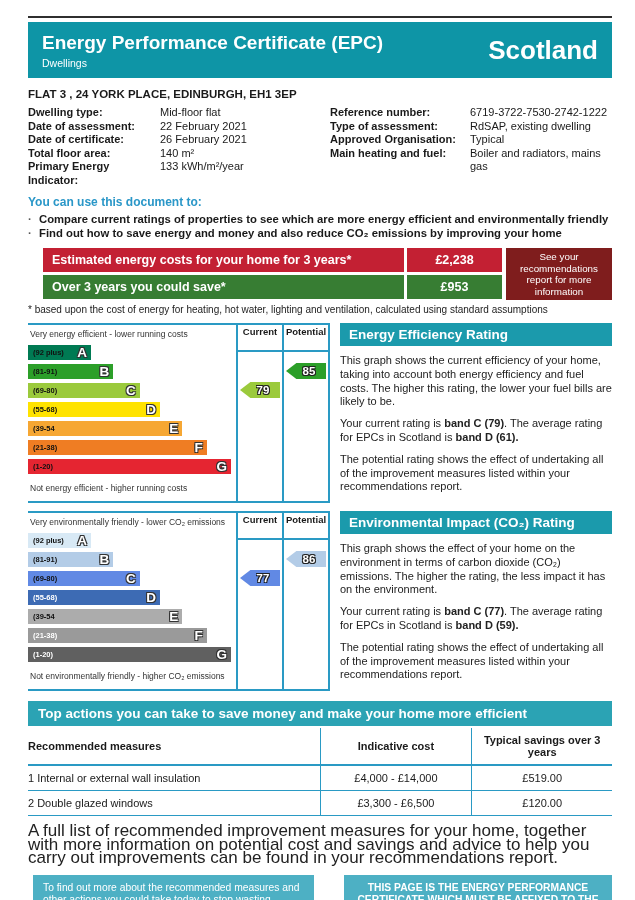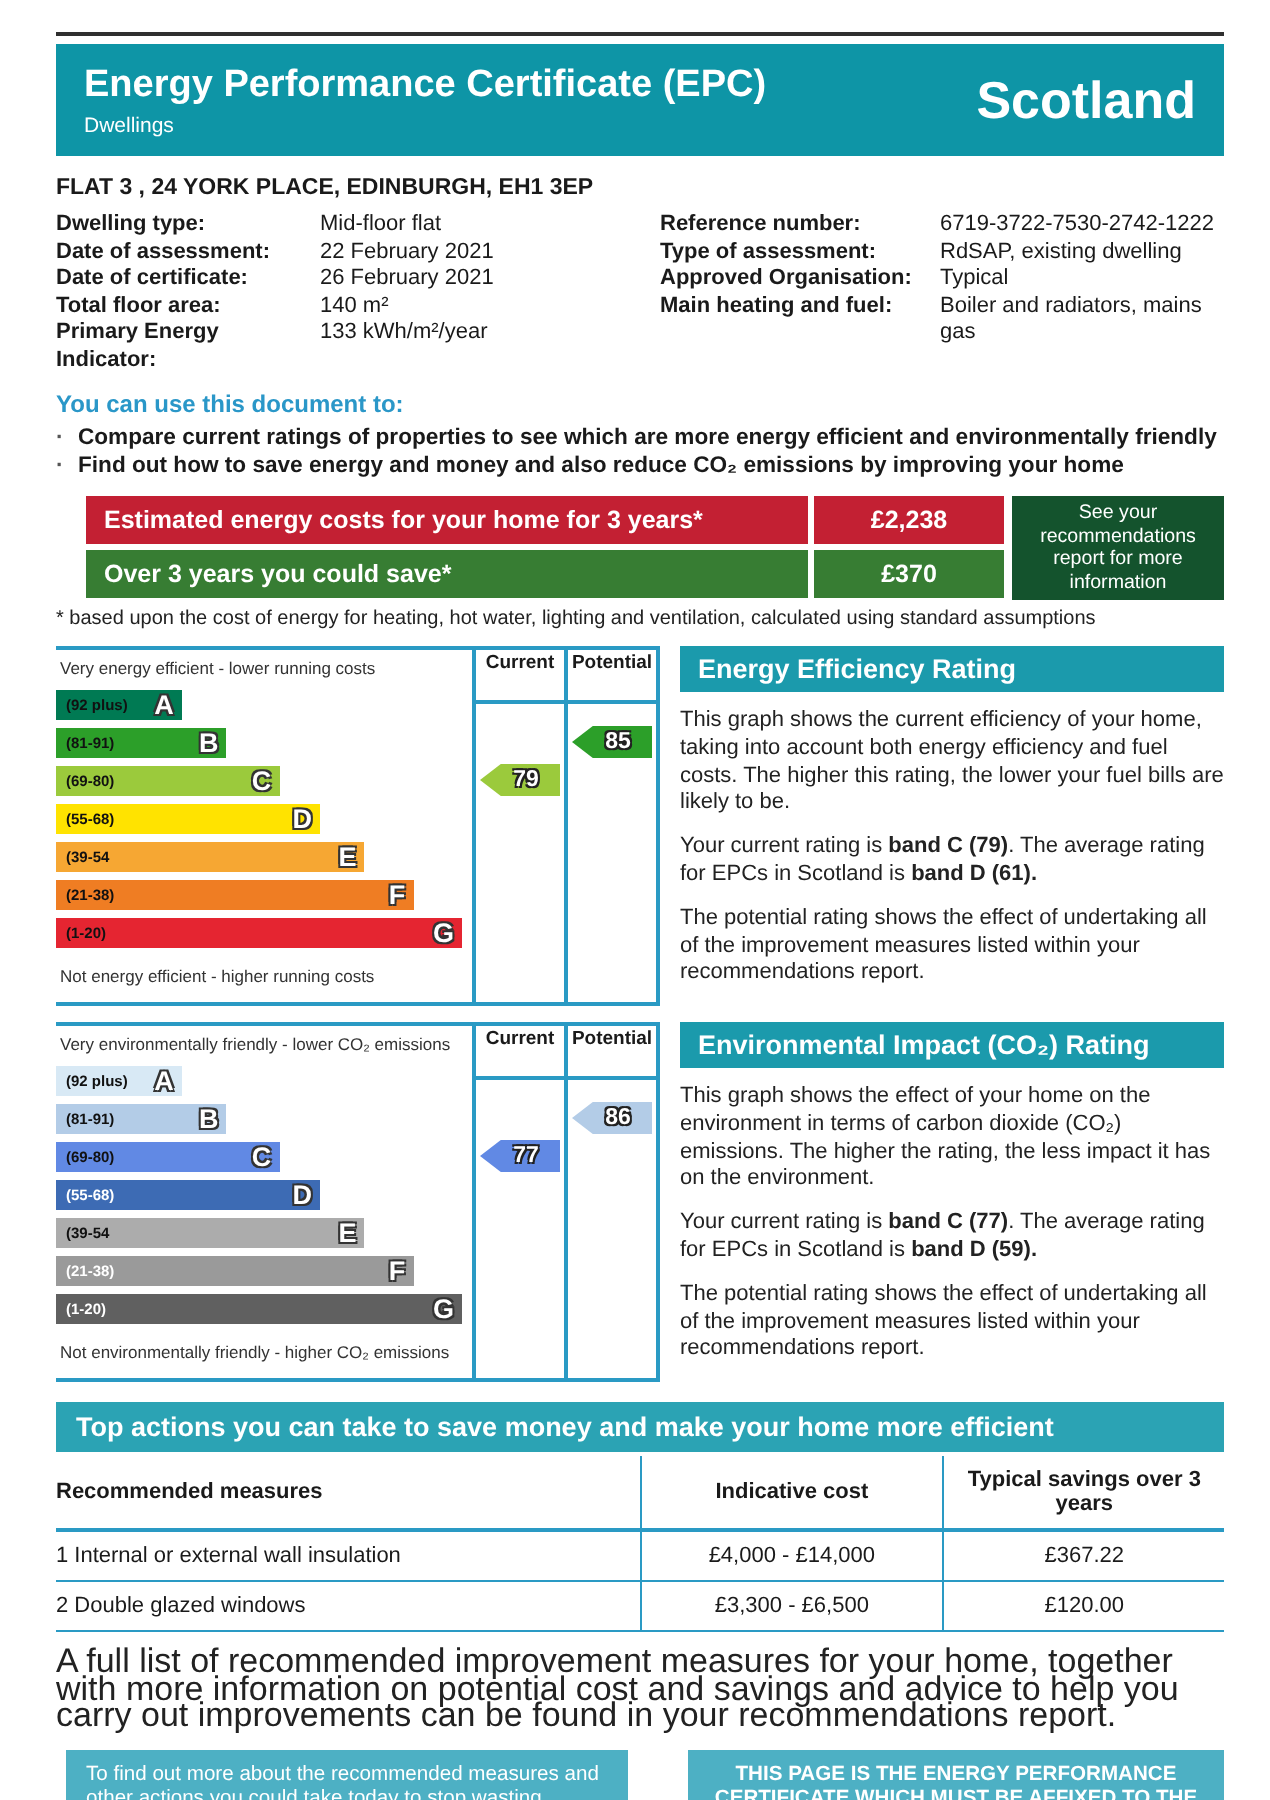--- a/index.html
+++ b/index.html
@@ -37,21 +37,21 @@
   .bullet .dot { width:11px; flex:0 0 11px; color:#555; }
 
   
   .costs { display:flex; gap:4px; margin-top:8px; }
   .costs-main { flex:1; display:flex; flex-direction:column; gap:3px; }
   .cost-row { display:flex; gap:3px; height:24px;margin-left:15px; }
   .cost-label { flex:1; color:#fff; font-weight:bold; font-size:12.5px; display:flex; align-items:center; padding:0 9px; }
   .cost-value { width:95px; color:#fff; font-weight:bold; font-size:12.5px; display:flex; align-items:center; justify-content:center; }
   .red { background:#c32033; }
   .green { background:#377d33; }
-  .side-box { width:106px; background:#14532d; color:#fff; font-size:9.8px; line-height:11.5px; text-align:center; display:flex; align-items:center; justify-content:center; padding:3px 4px; }
+  .side-box { width:106px; background:#7f1d1d; color:#fff; font-size:9.8px; line-height:11.5px; text-align:center; display:flex; align-items:center; justify-content:center; padding:3px 4px; }
   .footnote { font-size:10px; margin-top:4px; color:#222; }
 
   
   .section { display:flex; margin-top:8px; }
   .chart { flex:0 0 302px; display:grid; grid-template-columns:1fr 46px 46px;
            border-top:2px solid #2a9ac4; border-bottom:2px solid #2a9ac4; border-right:2px solid #2a9ac4; }
   .c-left { padding:2px 5px 4px 0; }
   .c-col { border-left:2px solid #2a9ac4; position:relative; }
   .col-head { height:27px; line-height:14px; border-bottom:2px solid #2a9ac4; text-align:center; font-size:9.5px; font-weight:bold; }
   .chart-lab { font-size:8.5px; color:#333; height:16px; line-height:15px; padding-left:2px; }
@@ -158,21 +158,21 @@
 </div>
 
 <div class="costs">
   <div class="costs-main">
     <div class="cost-row">
       <div class="cost-label red">Estimated energy costs for your home for 3 years*</div>
       <div class="cost-value red">£2,238</div>
     </div>
     <div class="cost-row">
       <div class="cost-label green">Over 3 years you could save*</div>
-      <div class="cost-value green">£370</div>
+      <div class="cost-value green">£953</div>
     </div>
   </div>
   <div class="side-box">See your recommendations report for more information</div>
 </div>
 <div class="footnote">* based upon the cost of energy for heating, hot water, lighting and ventilation, calculated using standard assumptions</div>
 
 <div class="section">
   <div class="chart">
     <div class="c-left">
       <div class="chart-lab">Very energy efficient - lower running costs</div>
@@ -320,21 +320,21 @@
     <tr>
       <th style="width:50%">Recommended measures</th>
       <th class="c vline" style="width:26%">Indicative cost</th>
       <th class="c vline" style="width:24%">Typical savings over 3 years</th>
     </tr>
   </thead>
   <tbody>
     <tr>
       <td>1 Internal or external wall insulation</td>
       <td class="c vline">£4,000 - £14,000</td>
-      <td class="c vline">£367.22</td>
+      <td class="c vline">£519.00</td>
     </tr>
     <tr>
       <td>2 Double glazed windows</td>
       <td class="c vline">£3,300 - £6,500</td>
       <td class="c vline">£120.00</td>
     </tr>
   </tbody>
 </table>
 <div class="full-list">A full list of recommended improvement measures for your home, together with more information on potential cost and savings and advice to help you carry out improvements can be found in your recommendations report.</div>
 

